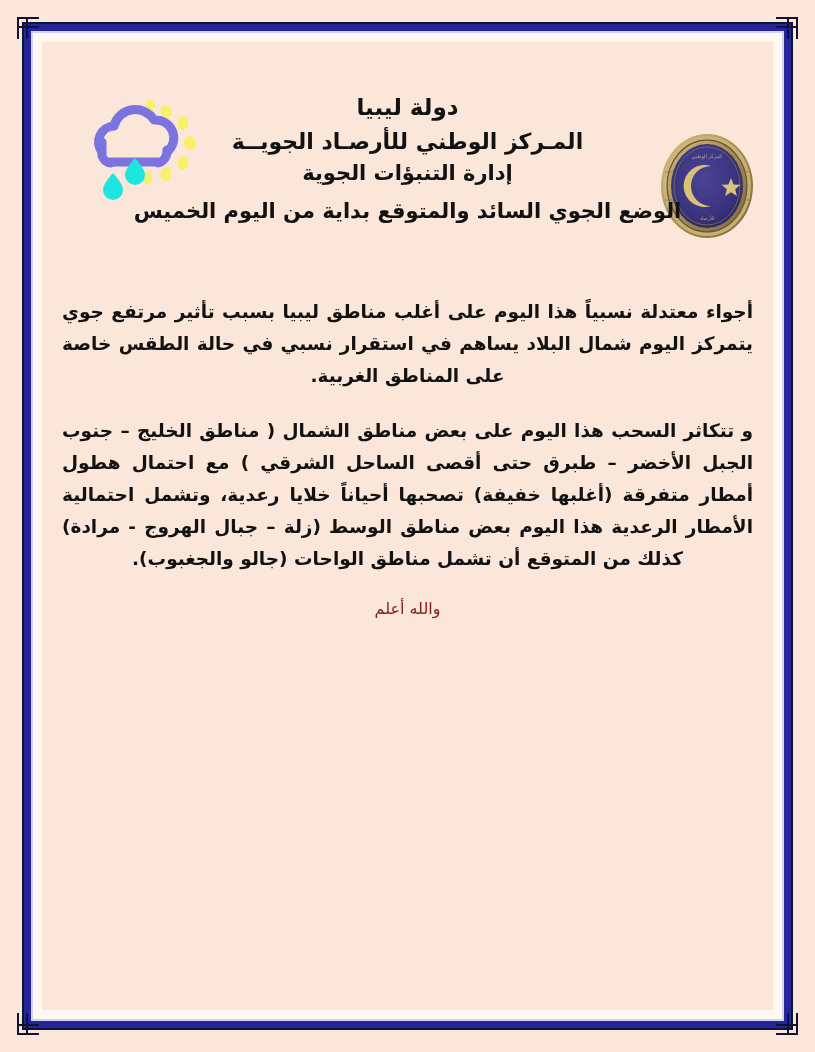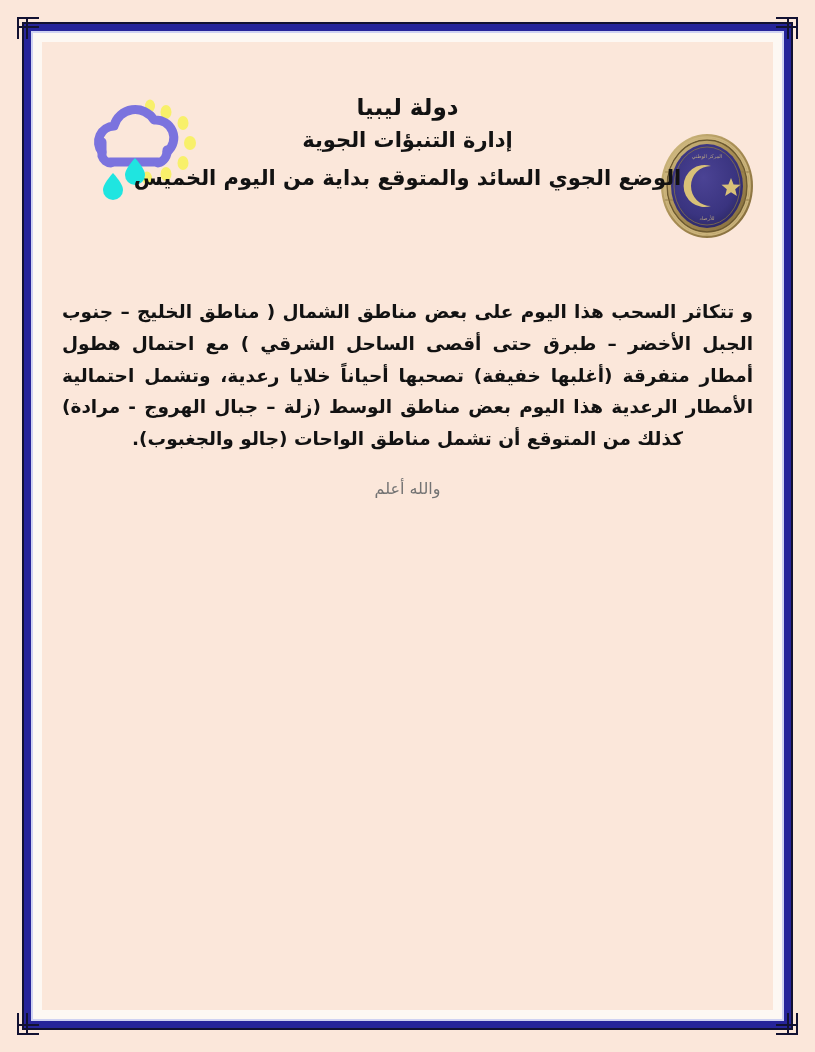--- a/index.html
+++ b/index.html
@@ -159,21 +159,21 @@
     margin: 0 0 24px 0;
     text-align: justify;
     text-align-last: center;
   }
   .signoff {
     margin-top: 14px;
     text-align: center;
     font-family: "DejaVu Sans", "Liberation Sans", sans-serif;
     font-size: 16px;
     font-weight: normal;
-    color: #737373;
+    color: #7f1d1d;
     direction: rtl;
   }
 </style>
 </head>
 <body>
 
 <div class="page">
 
   <div class="frame-outer"></div>
   <div class="frame-band"></div>
@@ -260,24 +260,26 @@
           <path d="M72 46 l2.6 6.4 6.9 0.4 -5.3 4.4 1.7 6.7 -5.9 -3.6 -5.9 3.6 1.7 -6.7 -5.3 -4.4 6.9 -0.4 z" fill="#d9c178"></path>
           <g fill="#c9b483" opacity="0.85" font-size="5" font-family="DejaVu Sans, sans-serif">
             <text x="48" y="26" text-anchor="middle">المركز الوطني</text>
             <text x="48" y="88" text-anchor="middle">للأرصاد</text>
           </g>
         </svg>
       </div>
 
       <div class="title-block">
         <div class="title-line t-country">دولة ليبيا</div>
+        <div class="title-line t-center">المـركز الوطني للأرصـاد الجويــة</div>
         <div class="title-line t-dept">إدارة التنبؤات الجوية</div>
         <div class="title-line t-subject">الوضع الجوي السائد والمتوقع بداية من اليوم الخميس</div>
       </div>
     </div>
 
     <div class="body-text">
+      <p class="para">أجواء معتدلة نسبياً هذا اليوم على أغلب مناطق ليبيا بسبب تأثير مرتفع جوي يتمركز اليوم شمال البلاد يساهم في استقرار نسبي في حالة الطقس خاصة على المناطق الغربية.</p>
       <p class="para">و تتكاثر السحب هذا اليوم على بعض مناطق الشمال ( مناطق الخليج – جنوب الجبل الأخضر – طبرق حتى أقصى الساحل الشرقي ) مع احتمال هطول أمطار متفرقة (أغلبها خفيفة) تصحبها أحياناً خلايا رعدية، وتشمل احتمالية الأمطار الرعدية هذا اليوم بعض مناطق الوسط (زلة – جبال الهروج - مرادة) كذلك من المتوقع أن تشمل مناطق الواحات (جالو والجغبوب).</p>
       <div class="signoff">والله أعلم</div>
     </div>
 
   </div>
 </div>
 
 </body></html>

